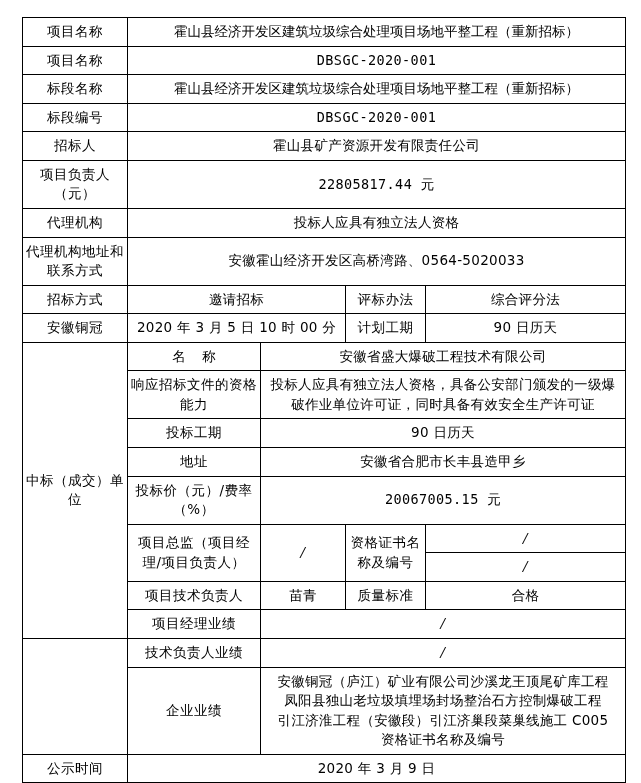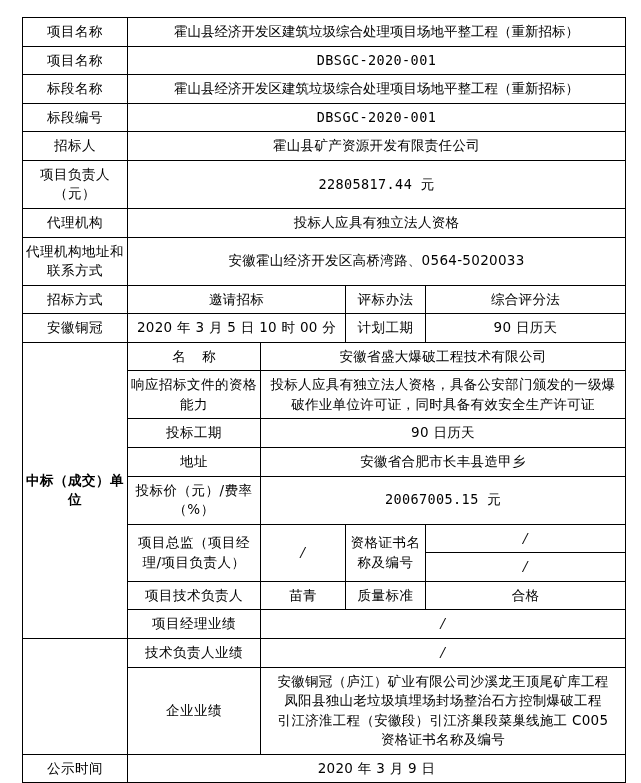--- a/index.html
+++ b/index.html
@@ -64,21 +64,20 @@
   }
   td.perf {
     line-height: 1.55;
     font-size: 13px;
     padding: 6px 4px;
     margin-left: 44px;
   }
   td.unit-label {
     font-size: 13.5px;
     line-height: 1.6;
-    font-weight: bold;
   }
   .slash {
     font-family: "DejaVu Serif", "Liberation Serif", serif;
     font-size: 14px;
     font-style: italic;
   }
 </style>
 </head>
 <body>
 

